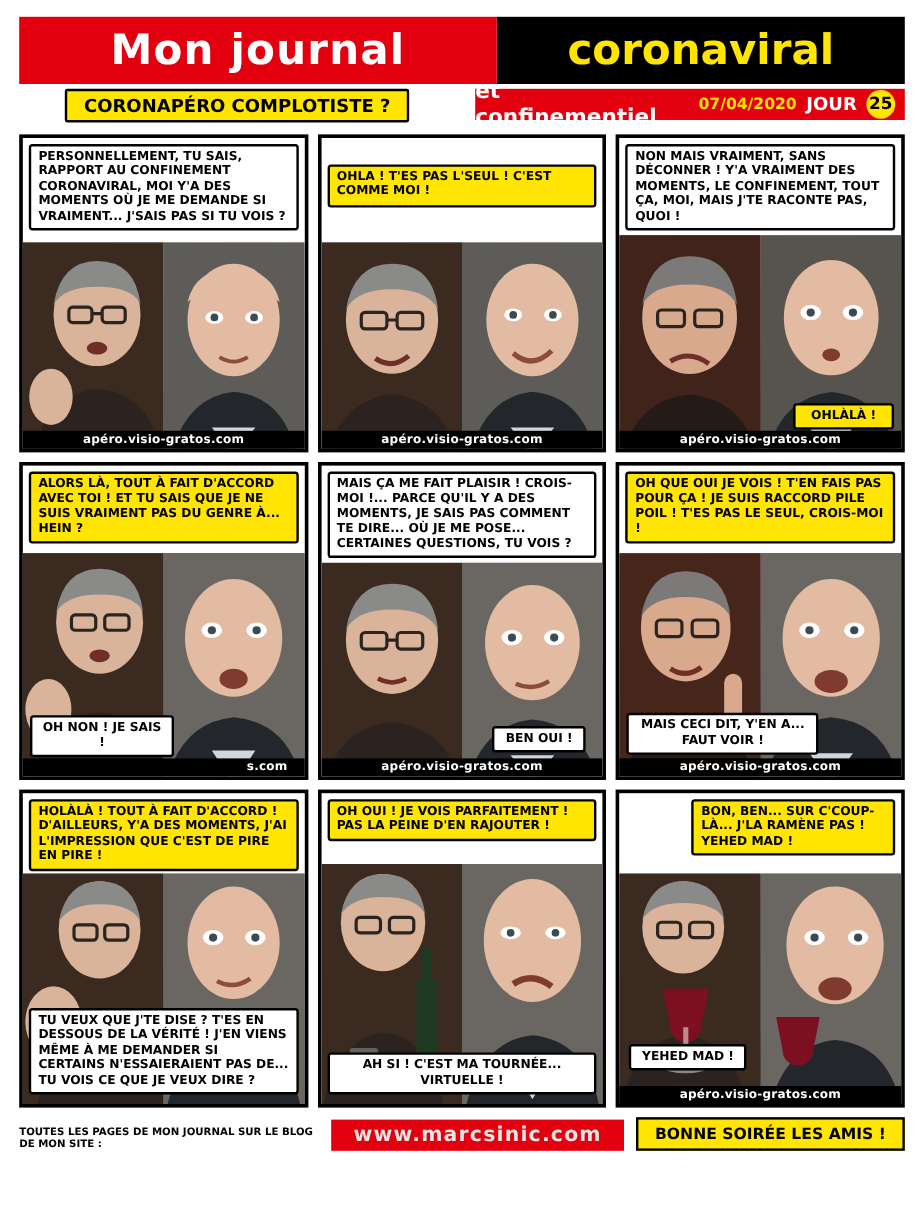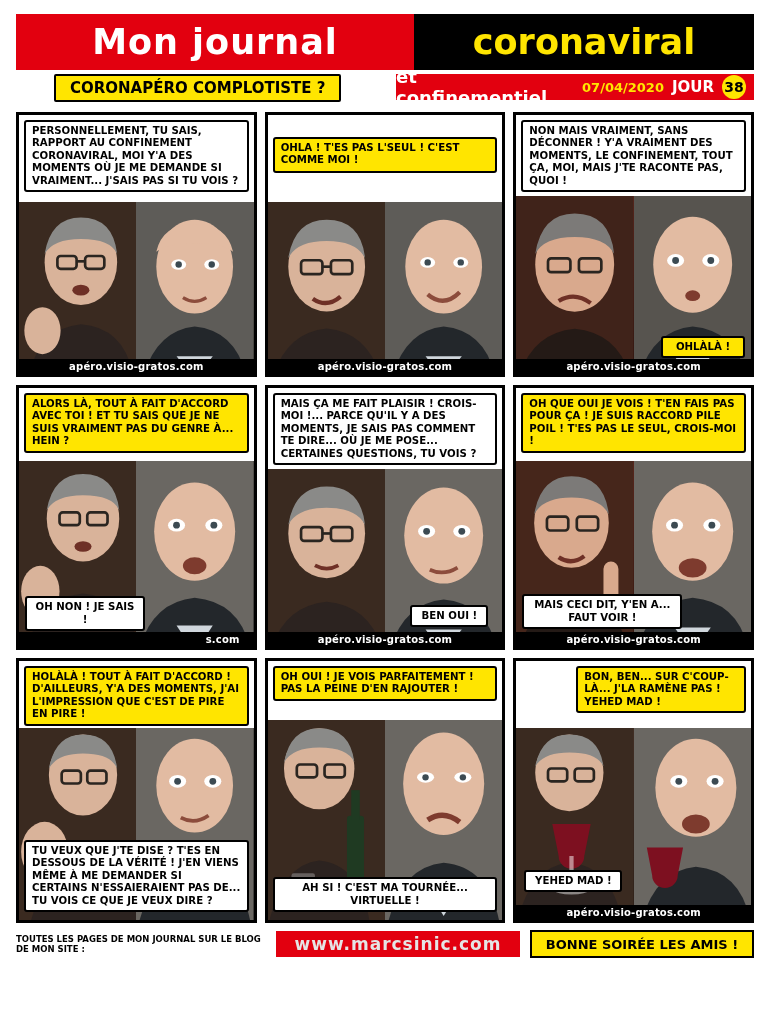--- a/index.html
+++ b/index.html
@@ -96,21 +96,21 @@
   .float-bubble{
     position:absolute;z-index:6;
   }
   .bg-warm{background:linear-gradient(160deg,#4a352a 0%,#2a1d16 100%);}
   .bg-cool{background:linear-gradient(160deg,#4e4a46 0%,#2b2a29 100%);}
   .bg-red{background:linear-gradient(160deg,#6a2a20 0%,#2c120d 100%);}
   .bg-grey{background:linear-gradient(160deg,#6d6a66 0%,#36352f 100%);}
 
   
   .footer{
-    width:738px;margin:6px auto 0 auto;display:flex;align-items:center;gap:10px;
+    width:738px;margin:6px auto 0 auto;display:flex;align-items:flex-end;gap:10px;
     height:30px;
   }
   .footer .note{font-size:8.5px;font-weight:bold;color:#000;flex:0 0 250px;line-height:1.2;}
   .footer .urlbar{
     flex:1;background:#e2000f;height:26px;display:flex;align-items:center;justify-content:center;
   }
   .footer .urlbar .u{color:#e5e5e5;font-weight:bold;font-size:17px;letter-spacing:1px;}
   .footer .bonne{
     flex:0 0 220px;border:2px solid #000;background:#ffe500;height:24px;
     display:flex;align-items:center;justify-content:center;font-weight:bold;font-size:13px;color:#000;
@@ -131,21 +131,21 @@
   </div>
 
   <div class="subhead">
     <div class="subtitle-box">
       <div class="subtitle-bubble">CORONAPÉRO COMPLOTISTE ?</div>
     </div>
     <div class="dateline">
       <span class="lbl">et confinementiel</span>
       <span class="date">07/04/2020</span>
       <span class="jour">JOUR</span>
-      <span class="num">38</span>
+      <span class="num">25</span>
     </div>
   </div>
 
   <div class="grid">
 
     <div class="panel">
       <div class="bubble top" style="min-height:64px;">PERSONNELLEMENT, TU SAIS, RAPPORT AU CONFINEMENT CORONAVIRAL, MOI Y'A DES MOMENTS OÙ JE ME DEMANDE SI VRAIMENT... J'SAIS PAS SI TU VOIS ?</div>
       <div class="photos" style="height:172px;">
         <div class="ph bg-warm">
           <svg viewBox="0 0 110 172" width="100%" height="100%" preserveAspectRatio="xMidYMid slice">

